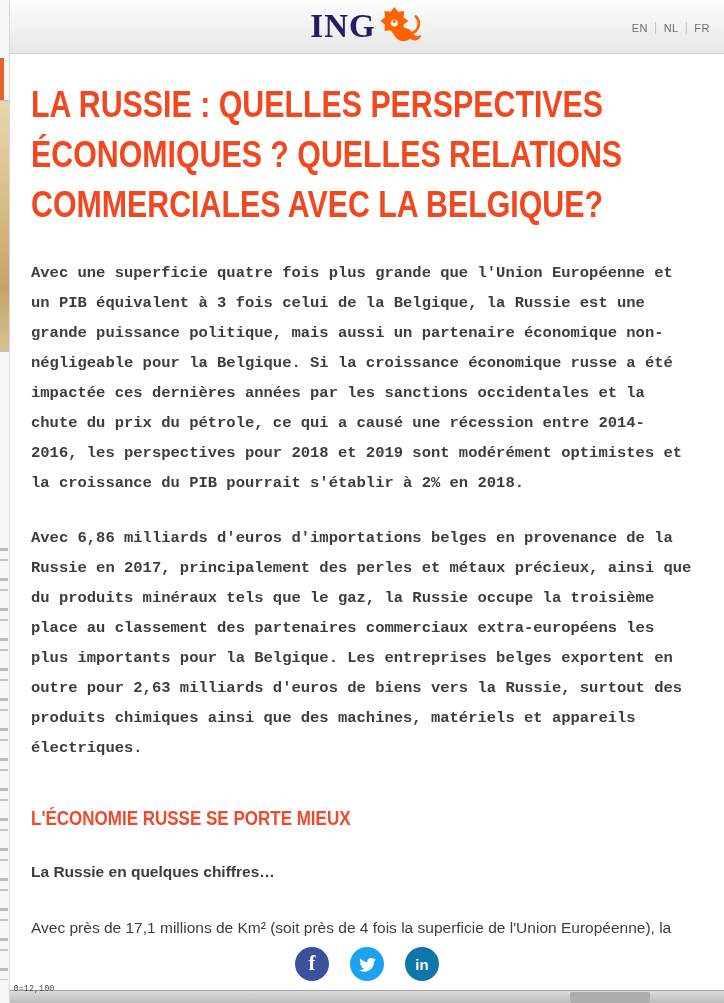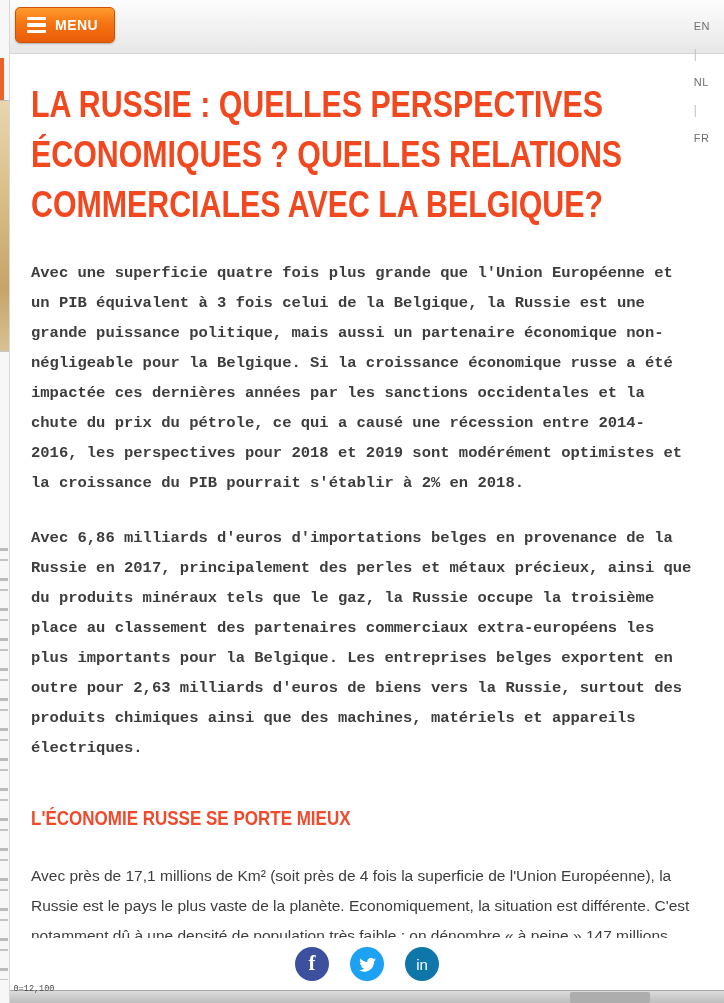--- a/index.html
+++ b/index.html
@@ -52,22 +52,22 @@
   .logo {
     position:absolute; left:50%; top:6px; transform:translateX(-50%);
     display:flex; align-items:flex-start; gap:4px; cursor:pointer;
   }
   .logo-text {
     font-family:"Liberation Serif", serif; font-weight:bold;
     font-size:33px; line-height:40px; color:#241d62; letter-spacing:1px;
   }
   .langs {
     position:absolute; right:14px; top:20px;
-    display:flex; align-items:flex-start; gap:15px;
-    font-size:11px; color:#6f6f6f; letter-spacing:.5px;flex-direction:column;
+    display:flex; align-items:flex-end; gap:6px;
+    font-size:11px; color:#6f6f6f; letter-spacing:.5px;
   }
   .langs .lang { cursor:pointer; }
   .langs .sep { color:#c2c2c2; font-size:12px; }
 
   
   .article { padding:26px 30px 0 21px; }
   .title {
     color:#f1481f; font-weight:bold; font-size:37px; line-height:50px;
     width:808px; transform:scaleX(0.82); transform-origin:left top;
     letter-spacing:0;
@@ -98,21 +98,21 @@
     background:#fff;
     display:flex; align-items:center; justify-content:center; gap:21px;
   }
   .icon-circle {
     width:34px; height:34px; border-radius:50%;
     display:flex; align-items:center; justify-content:center;
     color:#fff; cursor:pointer;
   }
   .fb { background:#3d509e; font-family:"Liberation Serif",serif; font-weight:bold; font-size:21px; padding-bottom:2px; }
   .tw { background:#1da1f2; }
-  .li { background:#0e76a8; font-weight:normal; font-size:15px; }
+  .li { background:#0e76a8; font-weight:bold; font-size:15px; }
 
   
   .bottom-strip {
     position:absolute; left:0; right:0; bottom:0; height:13px;
     background:linear-gradient(180deg,#dcdcdc,#bdbdbd);
     border-top:1px solid #a6a6a6;
   }
   .strip-thumb {
     position:absolute; left:560px; top:1px; width:80px; height:11px;
     background:#adadad; border-radius:2px;
@@ -128,49 +128,54 @@
 
 <div class="edge-strip">
   <div class="edge-orange"></div>
   <div class="edge-photo"></div>
   <div class="edge-textmarks"></div>
 </div>
 
 <div class="viewport">
 
   <header class="site-header">
-    <button class="menu-btn">
-      <span class="hamburger">
-        <span></span>
-          <span></span>
-          <span></span>
+
+    <div class="logo">
+      <span class="logo-text">ING</span>
+      <span>
+        <svg width="44" height="40" viewBox="0 0 44 40" aria-hidden="true">
+          <polygon fill="#ff6200" points="29,15 24.2,18.8 24.9,24.9 18.8,24.2 15,29 11.2,24.2 5.1,24.9 5.8,18.8 1,15 5.8,11.2 5.1,5.1 11.2,5.8 15,1 18.8,5.8 24.9,5.1 24.2,11.2"></polygon>
+          <circle cx="15" cy="17" r="3.6" fill="#fff" opacity="0.9"></circle>
+          <circle cx="15" cy="15.5" r="1.4" fill="#ff6200"></circle>
+          <path fill="#ff6200" d="M16 24 C 22 19.5, 30 21.5, 34 27.5 C 36 30.5, 39 30.8, 42 28.8 C 41 34.6, 35 35.8, 31 32.8 C 25 37.6, 17 34.8, 14 27.8 Z"></path>
+          <path d="M34 26.5 C 40 23.5, 41.5 15.5, 36.5 10.5" stroke="#ff6200" stroke-width="2.6" fill="none" stroke-linecap="round"></path>
+        </svg>
       </span>
-      <span>MENU</span>
-    </button>
-
+    </div>
 
     <nav class="langs">
       <span class="lang">EN</span>
       <span class="sep">|</span>
       <span class="lang">NL</span>
       <span class="sep">|</span>
       <span class="lang">FR</span>
     </nav>
   </header>
 
   <main class="article">
     <h1 class="title">LA RUSSIE&nbsp;: QUELLES PERSPECTIVES ÉCONOMIQUES&nbsp;? QUELLES RELATIONS COMMERCIALES AVEC LA BELGIQUE?</h1>
 
     <div class="intro">
       <p>Avec une superficie quatre fois plus grande que l'Union Européenne et un PIB équivalent à 3 fois celui de la Belgique, la Russie est une grande puissance politique, mais aussi un partenaire économique non-négligeable pour la Belgique. Si la croissance économique russe a été impactée ces dernières années par les sanctions occidentales et la chute du prix du pétrole, ce qui a causé une récession entre 2014- 2016, les perspectives pour 2018 et 2019 sont modérément optimistes et la croissance du PIB pourrait s'établir à 2% en 2018.</p>
       <p>Avec 6,86 milliards d'euros d'importations belges en provenance de la Russie en 2017, principalement des perles et métaux précieux, ainsi que du produits minéraux tels que le gaz, la Russie occupe la troisième place au classement des partenaires commerciaux extra-européens les plus importants pour la Belgique. Les entreprises belges exportent en outre pour 2,63 milliards d'euros de biens vers la Russie, surtout des produits chimiques ainsi que des machines, matériels et appareils électriques.</p>
     </div>
 
     <h2 class="section-heading">L'ÉCONOMIE RUSSE SE PORTE MIEUX</h2>
 
+    <h3 class="sub-heading">La Russie en quelques chiffres…</h3>
 
     <p class="body-text">Avec près de 17,1 millions de Km² (soit près de 4 fois la superficie de l'Union Européenne), la Russie est le pays le plus vaste de la planète. Economiquement, la situation est différente. C'est notamment dû à une densité de population très faible : on dénombre « à peine » 147 millions d'habitants, soit l'équivalent de la population de la France et de l'Allemagne réunies. Sur le plan de l'activité économique, le PIB russe atteignait, en 2017, 91.650 milliards de roubles, ce qui au taux de change de l'époque, correspond à 1.356 milliards d'EUR. Cela situe le PIB russe entre celui de l'Espagne et de l'Italie, ou encore à un peu plus de 3 fois celui de la Belgique. Si l'on corrige néanmoins ces chiffres compte tenu d'un taux de change qui ne reflète pas bien un niveau de prix plus faible en Russie, on peut néanmoins considérer qu'en parité de pouvoir d'achat,</p>
   </main>
 
   <div class="share-bar">
     <div class="icon-circle fb">
       <span>f</span>
     </div>
     <div class="icon-circle tw">
       <svg width="19" height="17" viewBox="0 0 22 20" aria-hidden="true">

